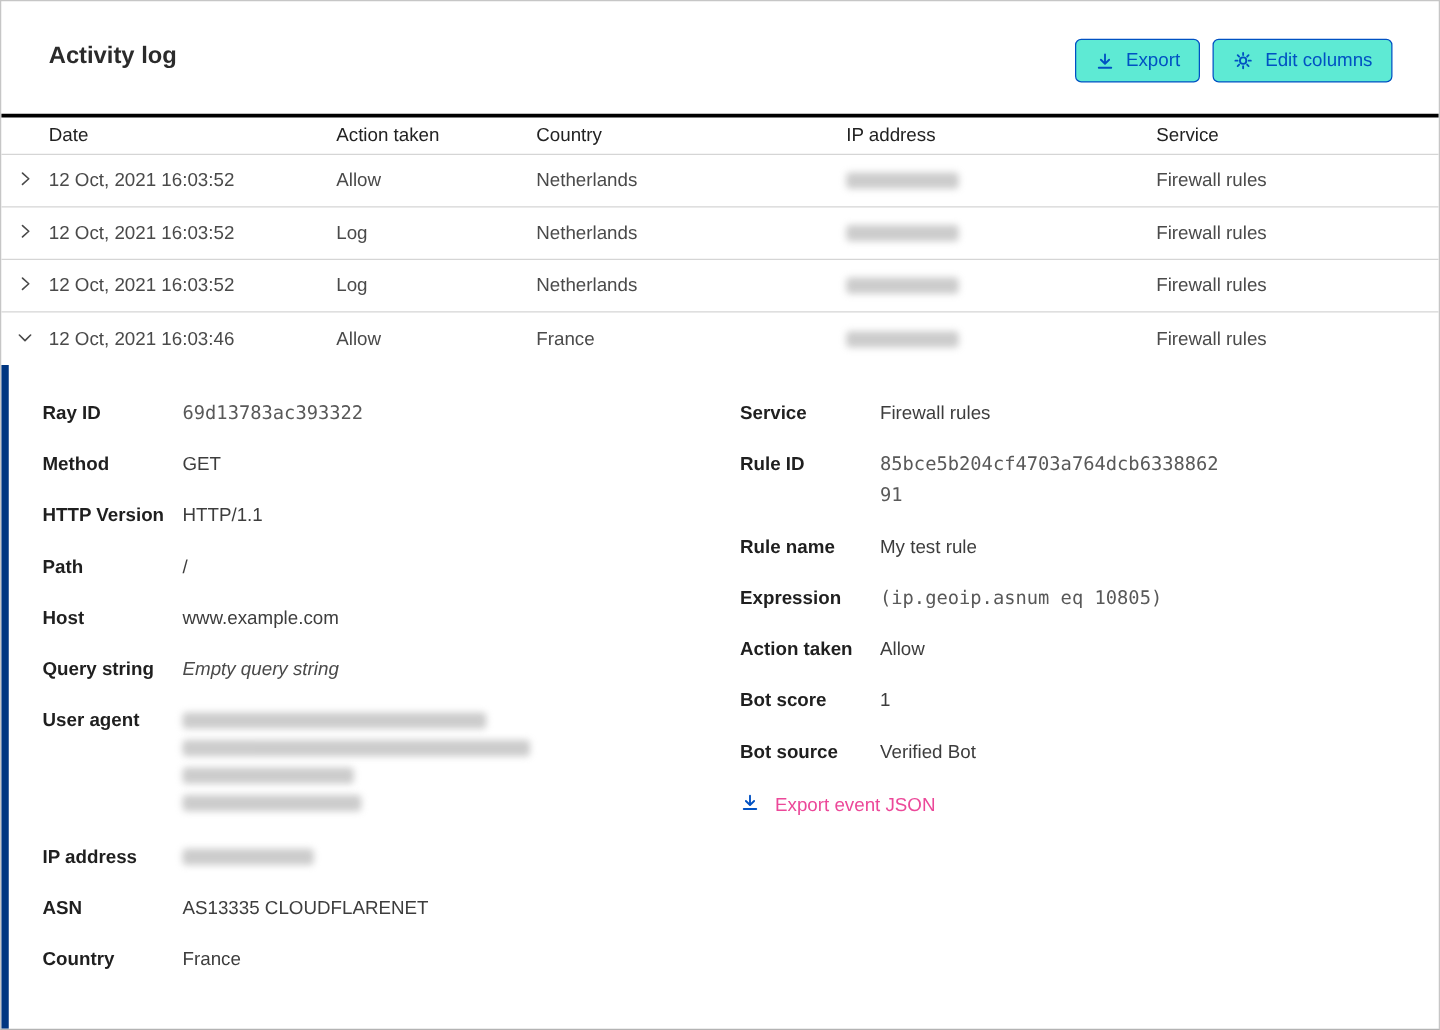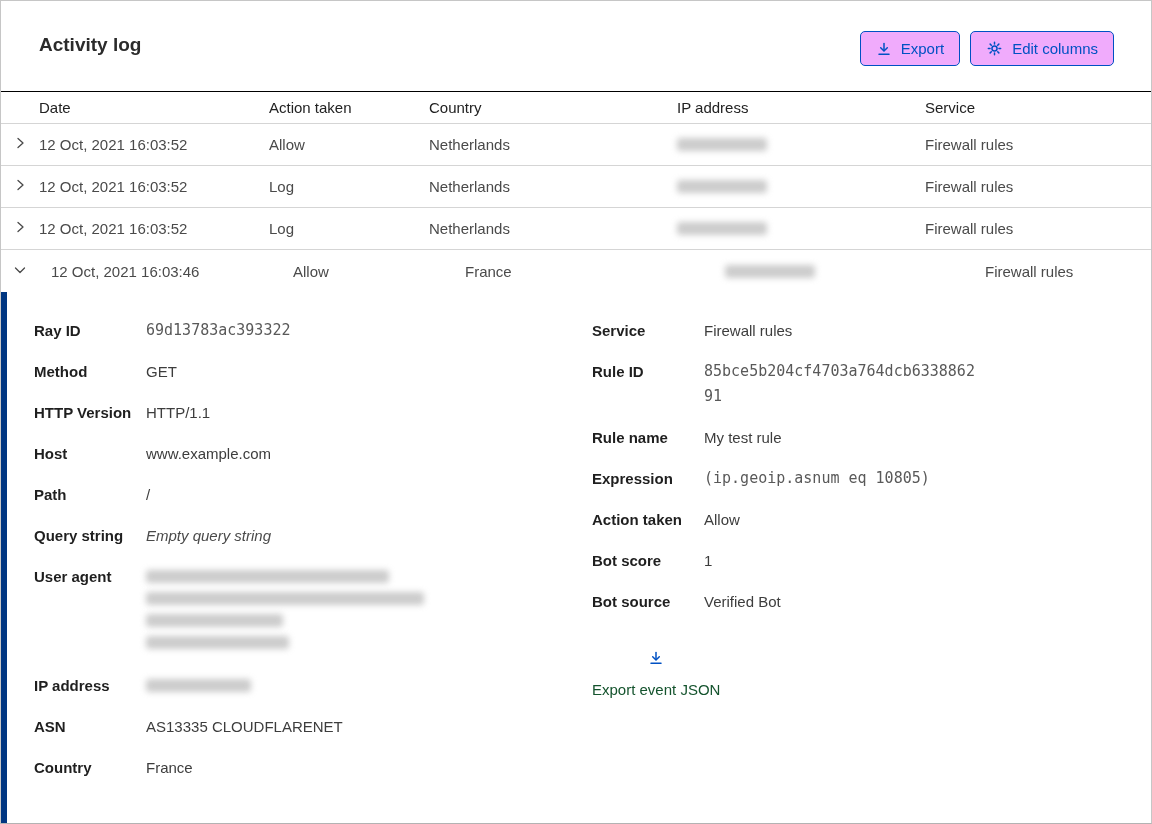--- a/index.html
+++ b/index.html
@@ -38,50 +38,50 @@
     top: 30px;
     display: flex;
     gap: 10px;
   }
   .btn {
     display: inline-flex;
     align-items: center;
     gap: 9px;
     height: 35px;
     padding: 0 15px;
-    background: #f0abfc;
+    background: #5eead4;
     border: 1px solid #0051c3;
     border-radius: 5px;
     color: #0051c3;
     font-size: 15px;
     font-family: inherit;
     cursor: pointer;
   }
   .btn svg { display: block; }
 
   
   .grid-row {
     display: grid;
     grid-template-columns: 38px 230px 160px 248px 248px auto;
     align-items: center;
   }
   .thead {
     height: 33px;
-    border-top: 1px solid #000000;
+    border-top: 3px solid #000000;
     border-bottom: 1px solid #d5d5d5;
     font-size: 15px;
     color: #222222;
   }
   .trow {
     height: 42px;
     border-bottom: 1px solid #d5d5d5;
     font-size: 15px;
     color: #4a4a4a;
   }
-  .trow.expanded { border-bottom: none; gap: 12px; }
+  .trow.expanded { border-bottom: none; }
   .chev {
     display: flex;
     align-items: center;
     justify-content: center;
     width: 38px;
     height: 100%;
     background: none;
     border: none;
     padding: 0;
     cursor: pointer;
@@ -139,26 +139,25 @@
   .redact-lines .redact { margin-bottom: 9px; }
   .kv.ua { margin-bottom: 24px; }
 
   .json-link {
     display: inline-flex;
     align-items: center;
     gap: 12px;
     background: none;
     border: none;
     padding: 0;
-    margin-top: 20px;
-    color: #14532d;
+    margin-top: 4px;
+    color: #ec4899;
     font-size: 15px;
     font-family: inherit;
     cursor: pointer;
-    flex-direction: column;
   }
 </style>
 </head>
 <body>
 
 <div class="page">
 
   <div class="hdr">
     <div class="title">Activity log</div>
     <div class="hdr-actions">
@@ -270,26 +269,26 @@
       </div>
       <div class="kv">
         <div class="k">Method</div>
         <div class="v">GET</div>
       </div>
       <div class="kv">
         <div class="k">HTTP Version</div>
         <div class="v">HTTP/1.1</div>
       </div>
       <div class="kv">
+        <div class="k">Path</div>
+        <div class="v">/</div>
+      </div>
+      <div class="kv">
         <div class="k">Host</div>
         <div class="v">www.example.com</div>
-      </div>
-      <div class="kv">
-        <div class="k">Path</div>
-        <div class="v">/</div>
       </div>
       <div class="kv">
         <div class="k">Query string</div>
         <div class="v italic">Empty query string</div>
       </div>
       <div class="kv ua">
         <div class="k">User agent</div>
         <div class="redact-lines">
           <div class="redact" style="width:243px;"></div>
           <div class="redact" style="width:278px;"></div>

